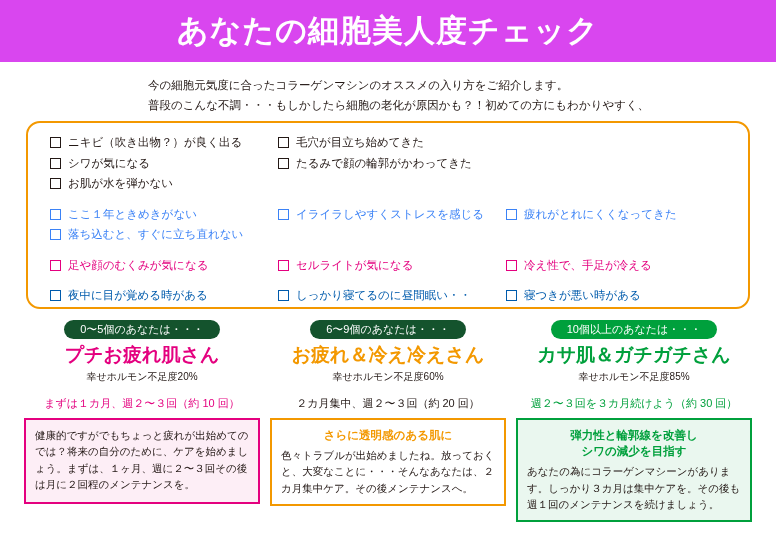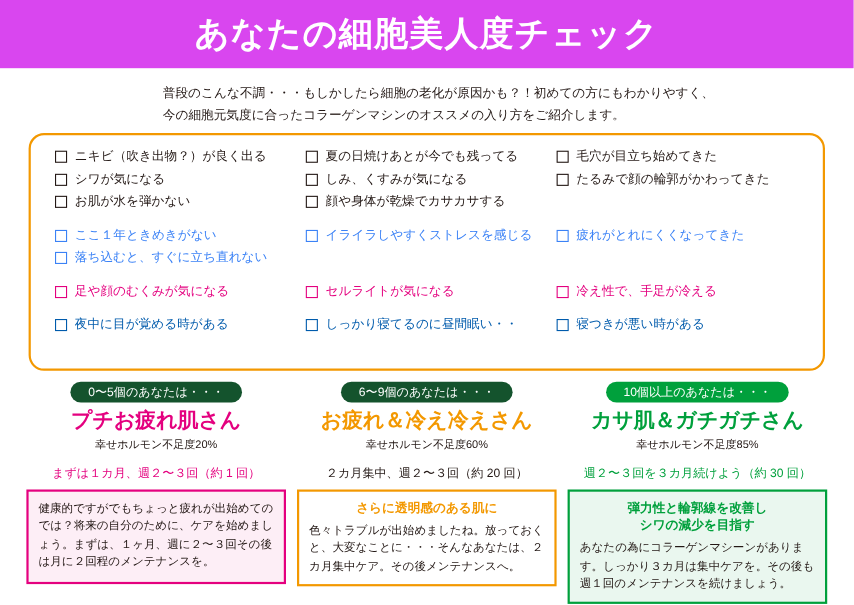--- a/index.html
+++ b/index.html
@@ -35,21 +35,21 @@
     line-height:1.7;
   }
   .intro div{white-space:nowrap;}
 
   
   .checkbox-panel{
     position:relative;
     margin:6px 26px 0 26px;
     border:2px solid #f39800;
     border-radius:14px;
-    height:216px;
+    height:188px;
     box-sizing:border-box;
     padding:12px 22px 8px 14px;
   }
   .group{display:flex;}
   .col{width:33.33%;box-sizing:border-box;padding-left:8px;}
   .row{
     display:flex;align-items:flex-start;
     margin-bottom:5px;
     font-size:11.5px;
     line-height:1.35;
@@ -147,22 +147,22 @@
 </head>
 <body>
 
 <div class="page">
 
   <div class="header">
     <div class="header-title">あなたの細胞美人度チェック</div>
   </div>
 
   <div class="intro">
+    <div>今の細胞元気度に合ったコラーゲンマシンのオススメの入り方をご紹介します。</div>
     <div>普段のこんな不調・・・もしかしたら細胞の老化が原因かも？！初めての方にもわかりやすく、</div>
-    <div>今の細胞元気度に合ったコラーゲンマシンのオススメの入り方をご紹介します。</div>
   </div>
 
   <div class="checkbox-panel" id="checklist">
       <div class="group g-black">
         <div class="col">
           <div class="row">
             <span class="cb"></span>
             <span>ニキビ（吹き出物？）が良く出る</span>
           </div>
           <div class="row">
@@ -170,34 +170,20 @@
             <span>シワが気になる</span>
           </div>
           <div class="row">
             <span class="cb"></span>
             <span>お肌が水を弾かない</span>
           </div>
         </div>
         <div class="col">
           <div class="row">
             <span class="cb"></span>
-            <span>夏の日焼けあとが今でも残ってる</span>
-          </div>
-          <div class="row">
-            <span class="cb"></span>
-            <span>しみ、くすみが気になる</span>
-          </div>
-          <div class="row">
-            <span class="cb"></span>
-            <span>顔や身体が乾燥でカサカサする</span>
-          </div>
-        </div>
-        <div class="col">
-          <div class="row">
-            <span class="cb"></span>
             <span>毛穴が目立ち始めてきた</span>
           </div>
           <div class="row">
             <span class="cb"></span>
             <span>たるみで顔の輪郭がかわってきた</span>
           </div>
         </div>
       </div>
       <div class="gap"></div>
       <div class="group g-teal">
@@ -262,21 +248,21 @@
         <div class="col">
           <div class="row">
             <span class="cb"></span>
             <span>寝つきが悪い時がある</span>
           </div>
         </div>
       </div>
     </div>
 
   <div class="results" id="results">
-      <div class="result"><div class="pill pink">0〜5個のあなたは・・・</div><div class="rtitle pink">プチお疲れ肌さん</div><div class="hormone">幸せホルモン不足度20%</div><div class="plan pink">まずは１カ月、週２〜３回（約 1 回）</div><div class="card pink">
+      <div class="result"><div class="pill pink">0〜5個のあなたは・・・</div><div class="rtitle pink">プチお疲れ肌さん</div><div class="hormone">幸せホルモン不足度20%</div><div class="plan pink">まずは１カ月、週２〜３回（約 10 回）</div><div class="card pink">
           <div class="card-body">健康的ですがでもちょっと疲れが出始めてのでは？将来の自分のために、ケアを始めましょう。まずは、１ヶ月、週に２〜３回その後は月に２回程のメンテナンスを。</div>
         </div></div>
       <div class="result"><div class="pill orange">6〜9個のあなたは・・・</div><div class="rtitle orange">お疲れ＆冷え冷えさん</div><div class="hormone">幸せホルモン不足度60%</div><div class="plan orange">２カ月集中、週２〜３回（約 20 回）</div><div class="card orange">
           <div class="card-head orange">さらに透明感のある肌に</div>
           <div class="card-body">色々トラブルが出始めましたね。放っておくと、大変なことに・・・そんなあなたは、２カ月集中ケア。その後メンテナンスへ。</div>
         </div></div>
       <div class="result"><div class="pill green">10個以上のあなたは・・・</div><div class="rtitle green">カサ肌＆ガチガチさん</div><div class="hormone">幸せホルモン不足度85%</div><div class="plan green">週２〜３回を３カ月続けよう（約 30 回）</div><div class="card green">
           <div class="card-head green">弾力性と輪郭線を改善し<br>シワの減少を目指す</div>
           <div class="card-body">あなたの為にコラーゲンマシーンがあります。しっかり３カ月は集中ケアを。その後も週１回のメンテナンスを続けましょう。</div>
         </div></div>

